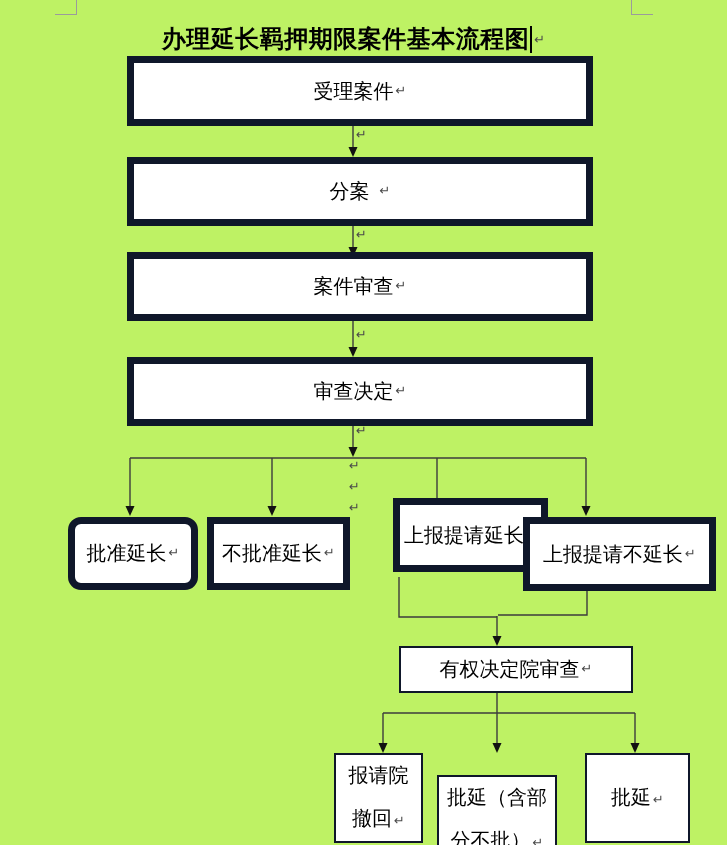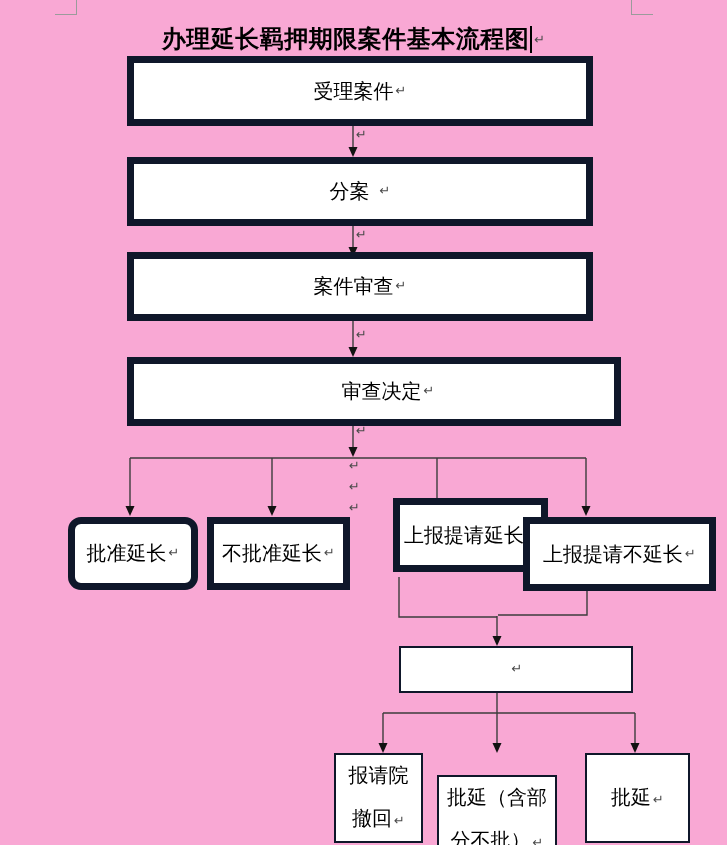--- a/index.html
+++ b/index.html
@@ -1,19 +1,19 @@
 <!DOCTYPE html>
 <html><head>
 <meta charset="utf-8">
 <style>
   html,body{margin:0;padding:0;background:#fff;}
   #canvas{
     position:relative;
     width:727px;height:845px;
-    background:#f9a8d4;
+    background:#bef264;
     font-family:"Liberation Serif","DejaVu Serif",serif;
     color:#000;
     overflow:hidden;
   }
   
   .corner{position:absolute;width:21px;height:14px;}
   .corner.tl{left:55px;top:0;border-right:1px solid #9b9b9b;border-bottom:1px solid #9b9b9b;}
   .corner.tr{left:631px;top:0;border-left:1px solid #9b9b9b;border-bottom:1px solid #9b9b9b;}
 
   .title-row{
@@ -31,21 +31,21 @@
     position:absolute;
     border:7px solid #0f172a;
     display:flex;align-items:center;justify-content:center;
     font-size:20px;line-height:1.25;white-space:nowrap;
     background:#fff;
   }
   .box.twoline{flex-direction:column;font-size:20px;line-height:43px;}
   .b1{left:127px;top:56px;width:452px;height:56px;}
   .b2{left:127px;top:157px;width:452px;height:55px;gap:8px;}
   .b3{left:127px;top:252px;width:452px;height:55px;}
-  .b4{left:127px;top:357px;width:452px;height:55px;padding-left:28px;}
+  .b4{left:127px;top:357px;width:452px;height:55px;}
   .c1{left:68px; top:517px;width:116px;height:59px;border-radius:13px;}
   .c2{left:207px;top:517px;width:129px;height:59px;}
   .c3{left:357px;top:498px;width:141px;height:60px;margin-left:36px;}
   .c4{left:523px;top:517px;width:179px;height:60px;}
   .d1{left:399px;top:646px;width:230px;height:43px;border-width:2px;}
   .e1{left:334px;top:753px;width:85px; height:86px;border-width:2px;}
   .e2{left:437px;top:775px;width:116px;height:86px;border-width:2px;}
   .e3{left:585px;top:753px;width:101px;height:86px;border-width:2px;}
 
   .pmark{
@@ -175,20 +175,21 @@
   <div class="box c3">
     <span>上报提请延长</span>
       <span class="pmark">↵</span>
   </div>
   <div class="box c4">
     <span>上报提请不延长</span>
       <span class="pmark">↵</span>
   </div>
 
   <div class="box d1">
+    <span>有权决定院审查</span>
       <span class="pmark">↵</span>
   </div>
 
   <div class="box e1 twoline">
     <span>报请院</span>
     <span><span>撤回</span><span class="pmark">↵</span></span>
   </div>
   <div class="box e2 twoline">
     <span>批延（含部</span>
     <span><span>分不批）</span><span class="pmark">↵</span></span>

